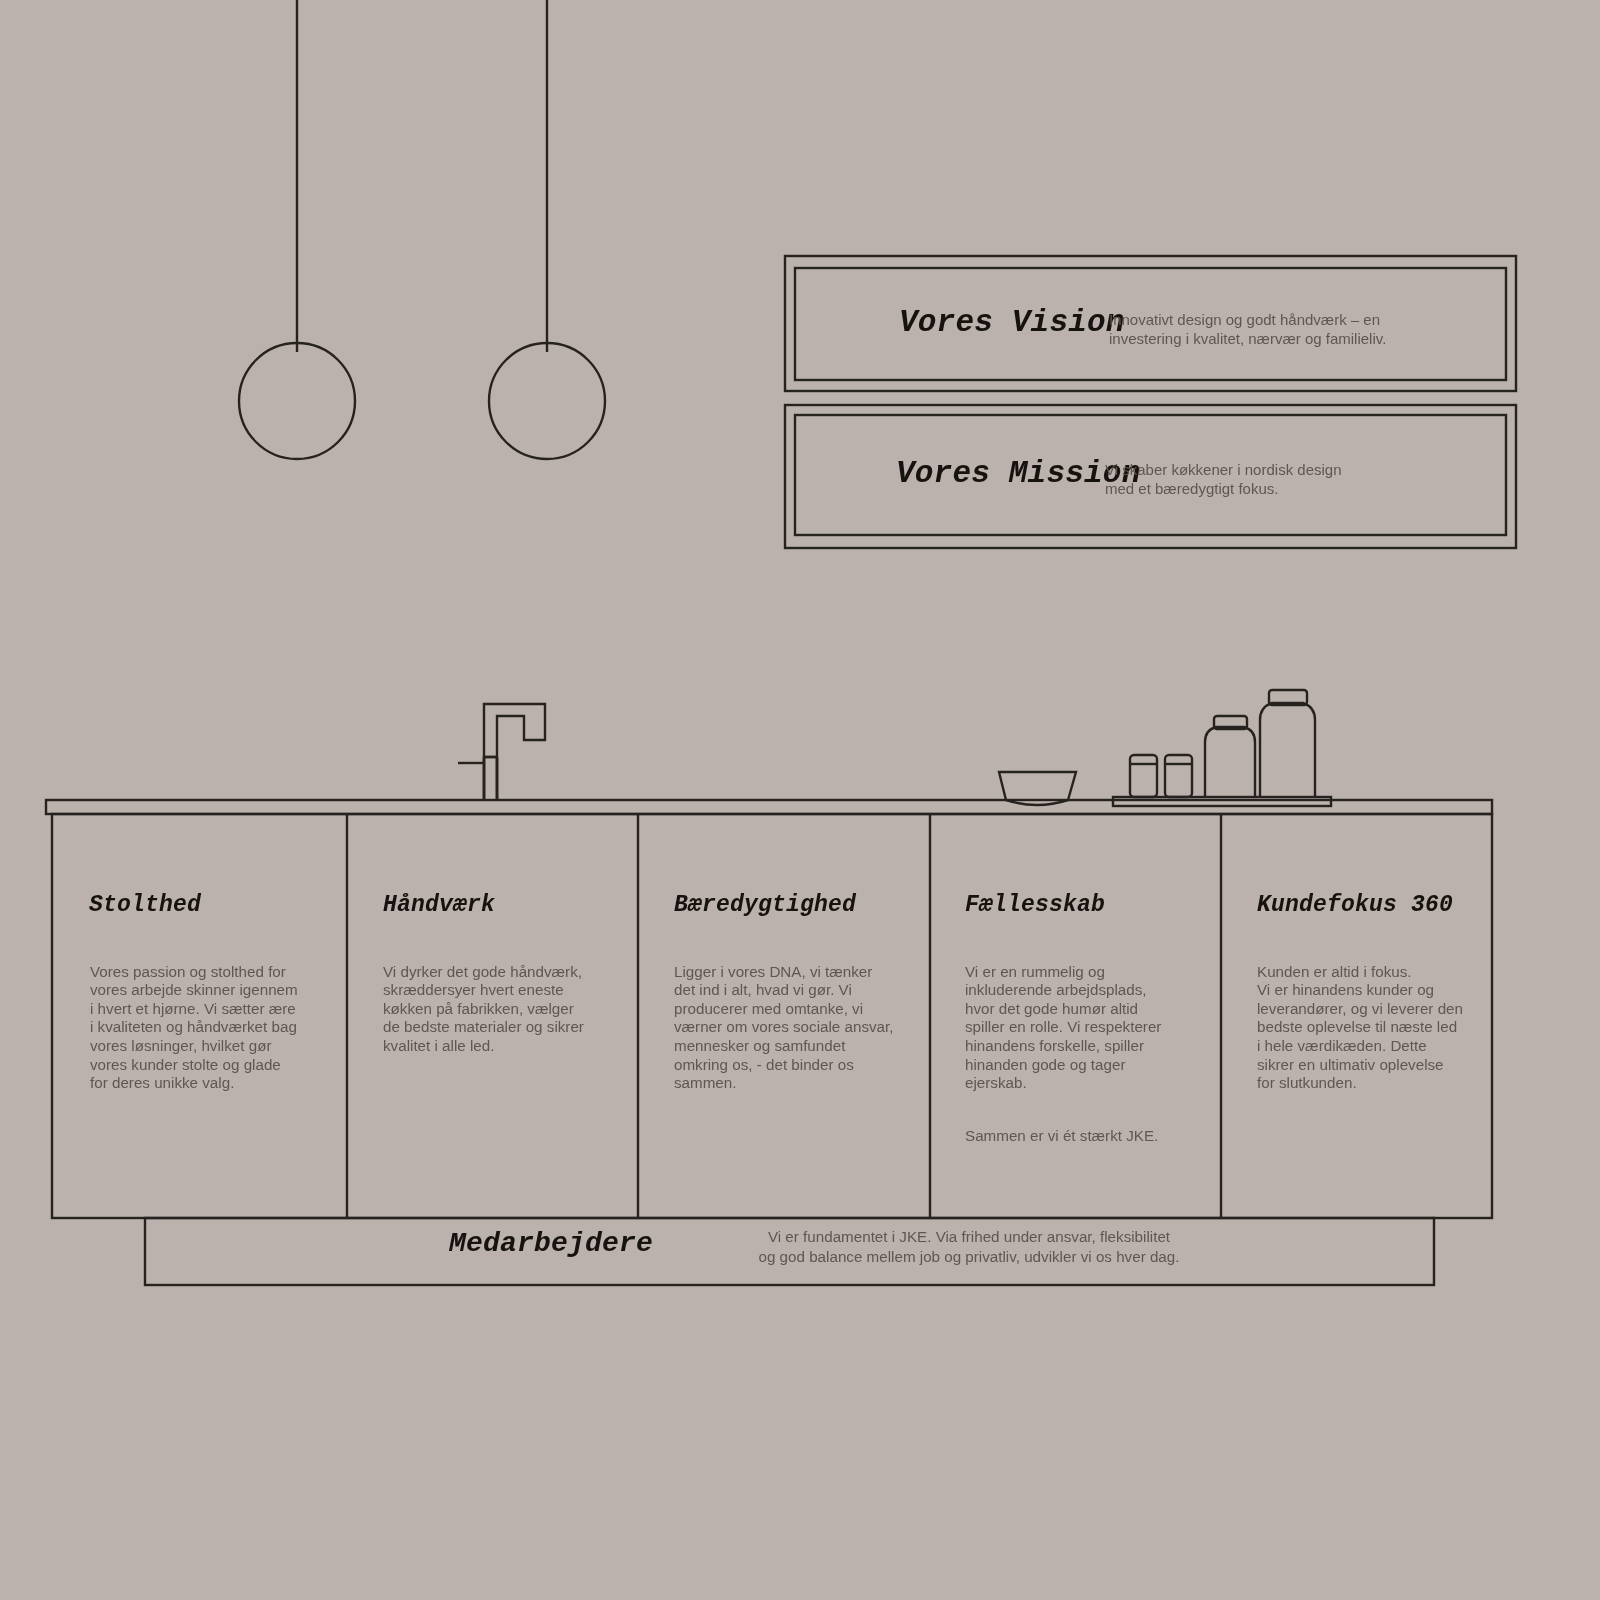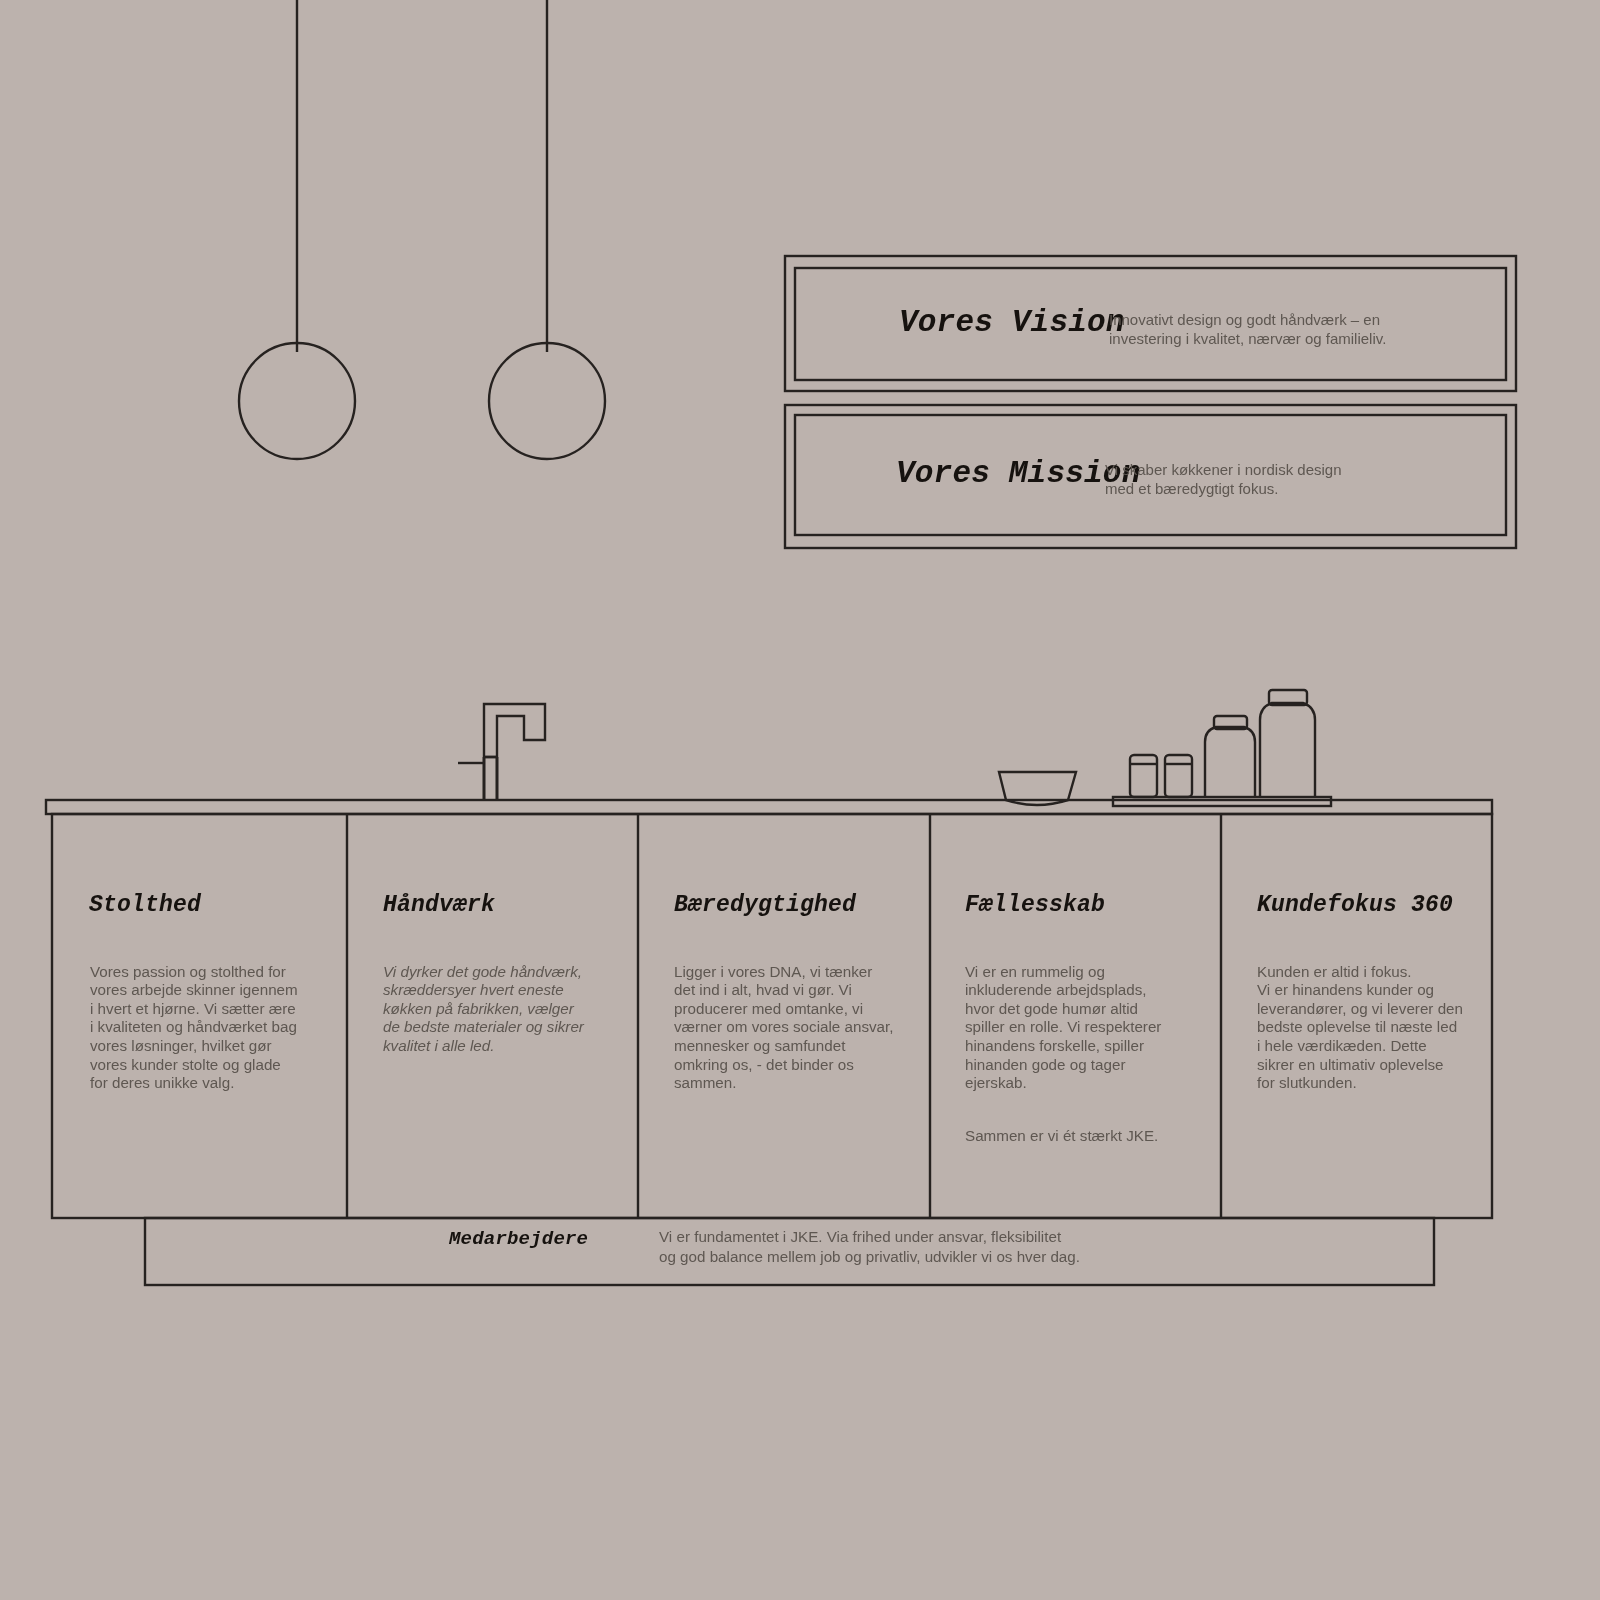--- a/index.html
+++ b/index.html
@@ -32,22 +32,22 @@
   
   .vm-title{position:absolute;font-size:31px;}
   .vm-body{position:absolute;font-size:15px;line-height:19px;}
 
   
   .val-title{position:absolute;font-size:23px;}
   .val-body{position:absolute;width:232px;}
   .val-body p{margin:0 0 16px 0;}
 
   
-  #medarbejdere-title{position:absolute;font-size:19px;}
-  #medarbejdere-body{position:absolute;font-size:15.2px;line-height:19.5px;white-space:pre-line;}
+  #medarbejdere-title{position:absolute;font-size:28px;}
+  #medarbejdere-body{position:absolute;font-size:15.2px;line-height:19.5px;white-space:pre-line;text-align:center;}
 </style>
 </head>
 <body style="background: rgb(188, 178, 173);">
 
 <div id="stage">
 
   <svg class="svglayer" viewBox="0 0 1600 1600">
     <g fill="none" stroke="#262220" stroke-width="2.4" stroke-linejoin="miter" stroke-linecap="butt">
 
       <g>
@@ -143,21 +143,21 @@
     <p>Vores passion og stolthed for
 vores arbejde skinner igennem
 i hvert et hjørne. Vi sætter ære
 i kvaliteten og håndværket bag
 vores løsninger, hvilket gør
 vores kunder stolte og glade
 for deres unikke valg.</p>
   </div>
 
   <div class="serif val-title" style="left:383px;top:892px;">Håndværk</div>
-  <div class="body-text val-body" style="left:383px;top:944px;font-style:italic;">
+  <div class="body-text val-body" style="left:383px;top:944px;">
     <p>Vi dyrker det gode håndværk,
 skræddersyer hvert eneste
 køkken på fabrikken, vælger
 de bedste materialer og sikrer
 kvalitet i alle led.</p>
   </div>
 
   <div class="serif val-title" style="left:674px;top:892px;">Bæredygtighed</div>
   <div class="body-text val-body" style="left:674px;top:944px;width:245px;">
     <p>Ligger i vores DNA, vi tænker

